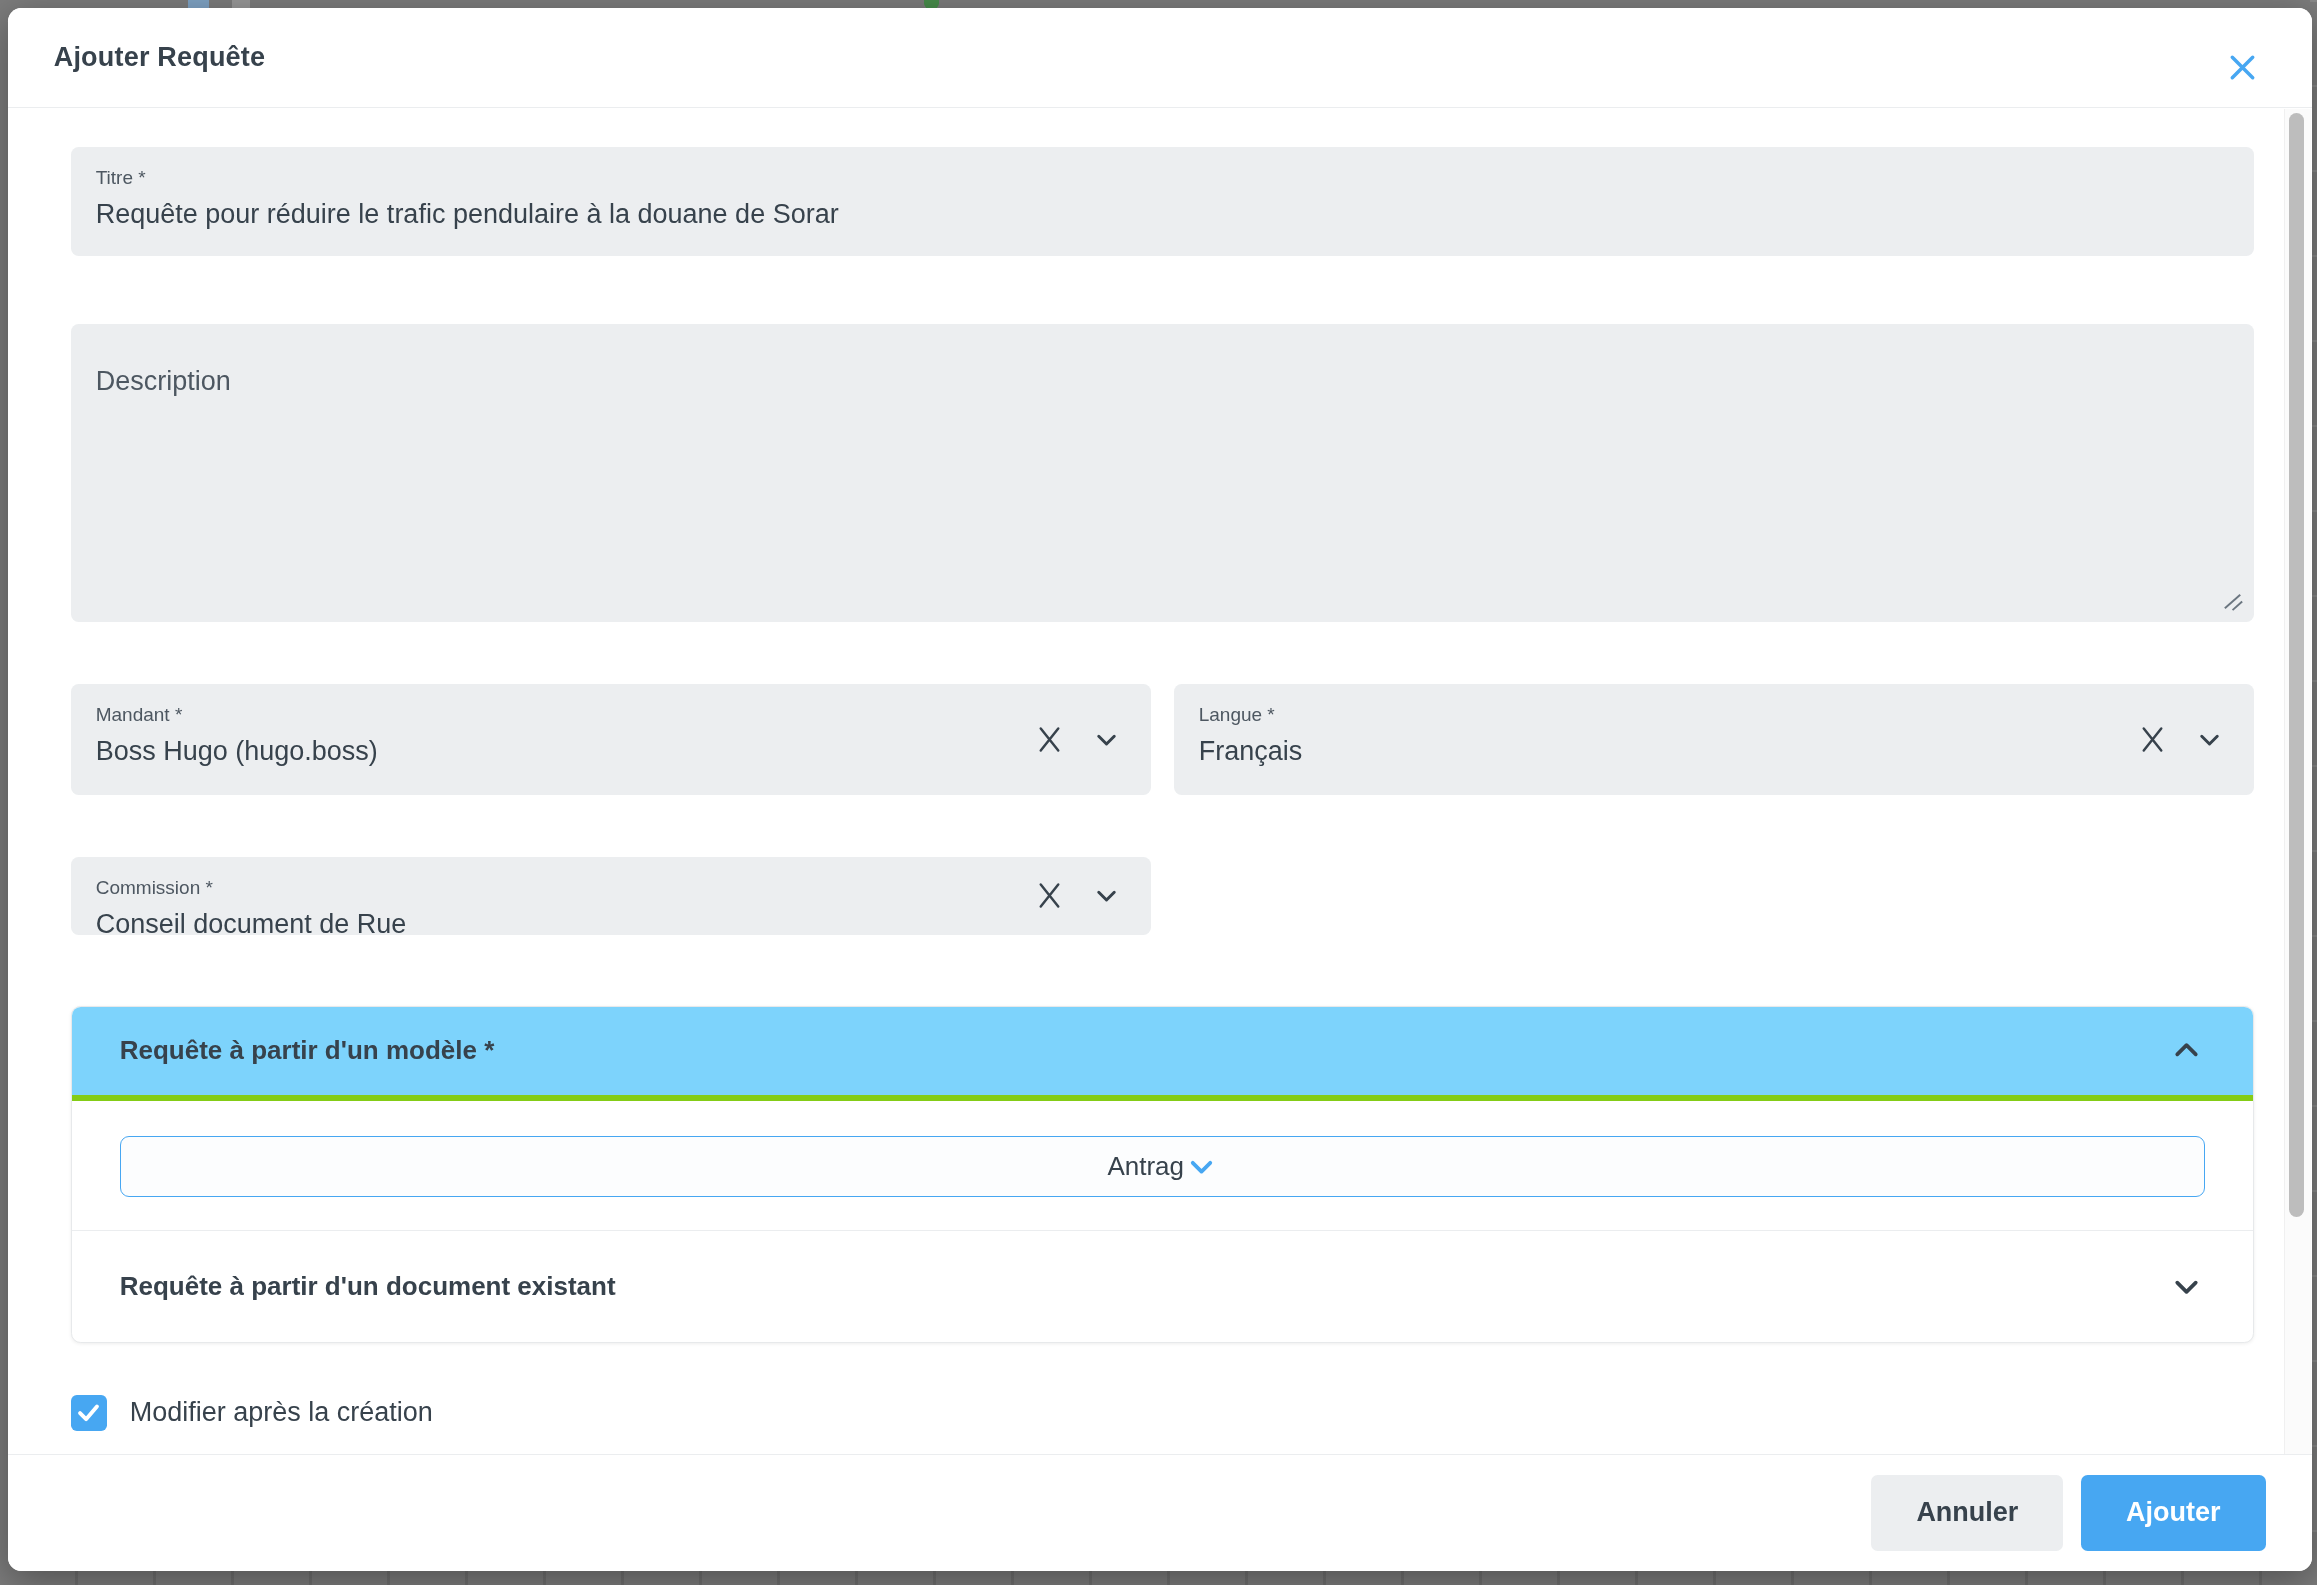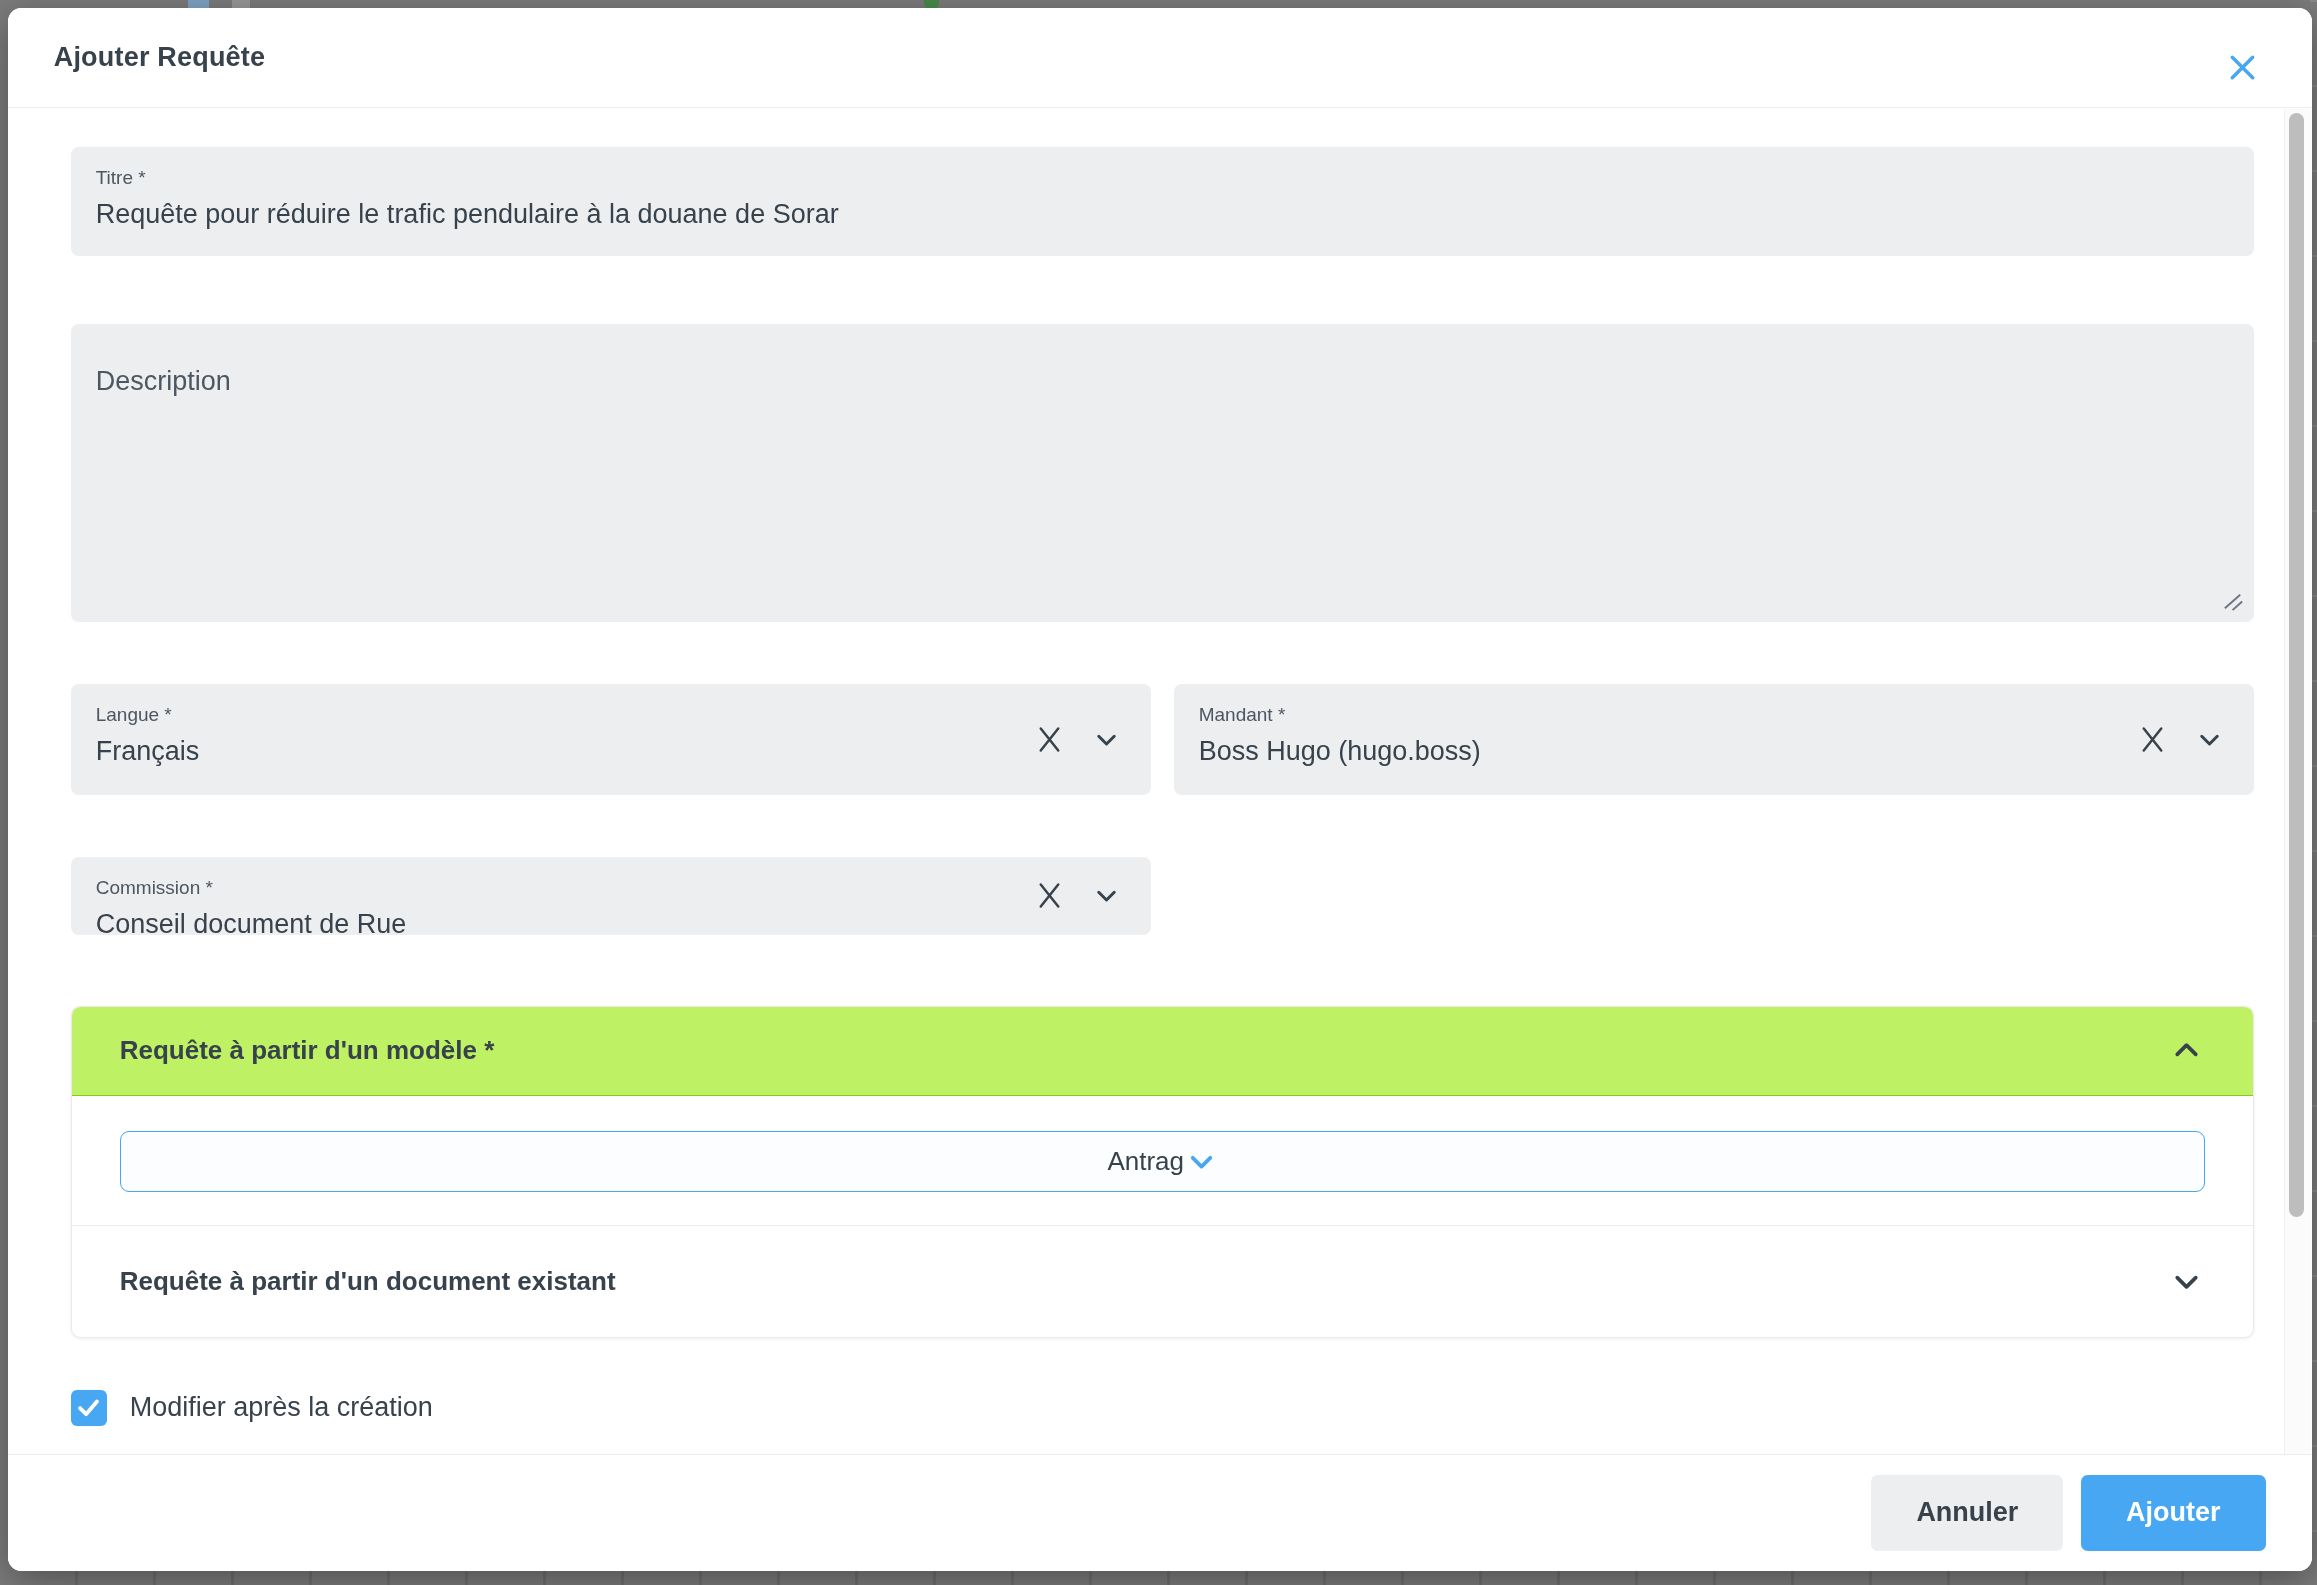--- a/index.html
+++ b/index.html
@@ -70,21 +70,21 @@
   
   .panel{
     margin-top:71px;width:2183px;box-sizing:border-box;
     border:1px solid #e7e9eb;border-radius:9.6px;background:#fff;
     box-shadow:0 1px 3.8px rgba(0,0,0,.07);
   }
   .panel-header{
     height:88px;display:flex;align-items:center;justify-content:space-between;
     padding:0 48px;cursor:pointer;
   }
-  .panel-header.gray{background:#bef264;border-radius:8.6px 8.6px 0 0;border-bottom:1px solid #84cc16;}
+  .panel-header.gray{background:#7dd3fc;border-radius:8.6px 8.6px 0 0;border-bottom:6px solid #84cc16;}
   .panel-header-title{font-size:26px;font-weight:700;color:#37424c;}
   .panel-body{padding:35px 48px 33px 48px;}
   .select{
     height:61px;border:1.9px solid #47a7f2;border-radius:9px;background:#fcfdfe;
     display:flex;align-items:center;justify-content:center;
     padding:0 25px 0 27px;box-sizing:border-box;cursor:pointer;
   }
   .select-value{font-size:26px;color:#37424c;}
   .panel-divider{height:1px;background:#ebedef;}
   .panel-row{
@@ -161,42 +161,42 @@
         <div class="resize-handle">
           <svg width="25" height="25" viewBox="0 0 26 26" fill="none" stroke="#6b7680" stroke-width="2">
             <path d="M4 20 L20 6"></path>
               <path d="M12 22 L22 13"></path>
           </svg>
         </div>
       </div>
 
       <div class="row2">
         <div class="field">
+          <div class="field-label">Mandant *</div>
+          <div class="field-value">Boss Hugo (hugo.boss)</div>
+          <div class="field-icons">
+            <button class="icon-btn">
+              <span>
+                <svg width="35" height="35" viewBox="0 0 24 24" fill="none" stroke="#37424c" stroke-width="1.7" stroke-linecap="round">
+                  <path d="M6 4.5 L18 19.5 M18 4.5 L6 19.5"></path>
+                </svg>
+              </span>
+            </button>
+            <button class="icon-btn">
+              <span>
+                <svg width="31" height="31" viewBox="0 0 24 24" fill="none" stroke="#37424c" stroke-width="2.3" stroke-linecap="round" stroke-linejoin="round">
+                  <path d="M6 9.5 L12 15.5 L18 9.5"></path>
+                </svg>
+              </span>
+            </button>
+          </div>
+        </div>
+        <div class="field">
           <div class="field-label">Langue *</div>
           <div class="field-value">Français</div>
-          <div class="field-icons">
-            <button class="icon-btn">
-              <span>
-                <svg width="35" height="35" viewBox="0 0 24 24" fill="none" stroke="#37424c" stroke-width="1.7" stroke-linecap="round">
-                  <path d="M6 4.5 L18 19.5 M18 4.5 L6 19.5"></path>
-                </svg>
-              </span>
-            </button>
-            <button class="icon-btn">
-              <span>
-                <svg width="31" height="31" viewBox="0 0 24 24" fill="none" stroke="#37424c" stroke-width="2.3" stroke-linecap="round" stroke-linejoin="round">
-                  <path d="M6 9.5 L12 15.5 L18 9.5"></path>
-                </svg>
-              </span>
-            </button>
-          </div>
-        </div>
-        <div class="field">
-          <div class="field-label">Mandant *</div>
-          <div class="field-value">Boss Hugo (hugo.boss)</div>
           <div class="field-icons">
             <button class="icon-btn">
               <span>
                 <svg width="35" height="35" viewBox="0 0 24 24" fill="none" stroke="#37424c" stroke-width="1.7" stroke-linecap="round">
                   <path d="M6 4.5 L18 19.5 M18 4.5 L6 19.5"></path>
                 </svg>
               </span>
             </button>
             <button class="icon-btn">
               <span>

